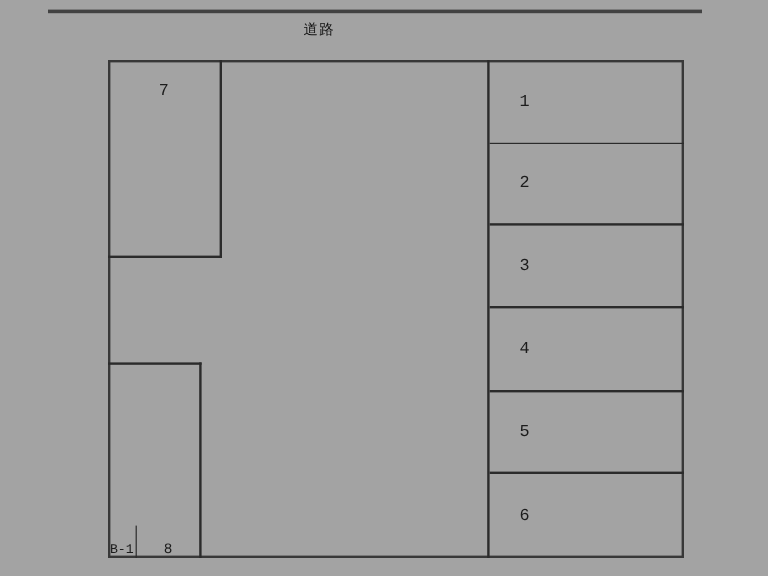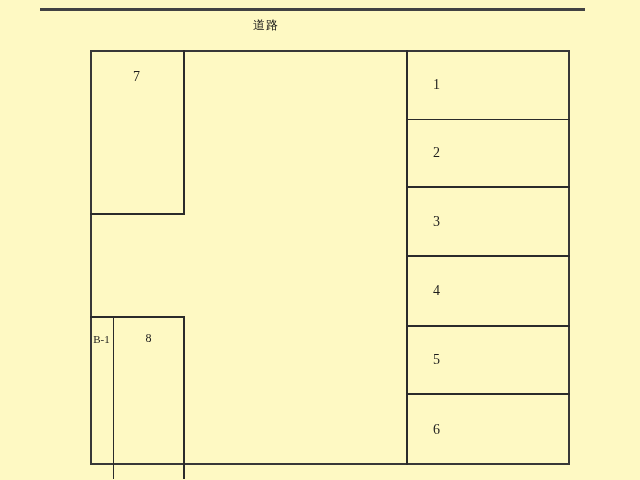--- a/index.html
+++ b/index.html
@@ -4,22 +4,22 @@
 <style>
   html, body {
     margin: 0;
     padding: 0;
     background: #ffffff;
   }
   .canvas {
     position: relative;
     width: 640px;
     height: 480px;
-    background: #fef9c3;
-    font-family: Liberation Serif, serif;
+    background: #a3a3a3;
+    font-family: Liberation Mono, monospace;
     color: #1c1c1c;
     overflow: hidden;
   }
 
   
   .road-line {
     position: absolute;
     left: 40px;
     top: 8px;
     width: 545px;
@@ -65,27 +65,28 @@
     text-align: center;
     margin-top: 19px;
     font-size: 14px;
     line-height: 15px;
   }
 
   
   .b-area {
     position: absolute;
     left: 90px;
-    top: 316px;
-    width: 95px;
+    top: 302px;
+    width: 78px;
     height: 163px;
     border-top: 2px solid #2b2b2b;
     border-right: 2px solid #2b2b2b;
     box-sizing: border-box;
     display: flex;
+    align-items: flex-end;
   }
   .cell-b1 {
     width: 24px;
     border-right: 1px solid #2b2b2b;
     box-sizing: border-box;
     text-align: center;
   }
   .cell-b1 .space-label {
     display: block;
     margin-top: 15px;

